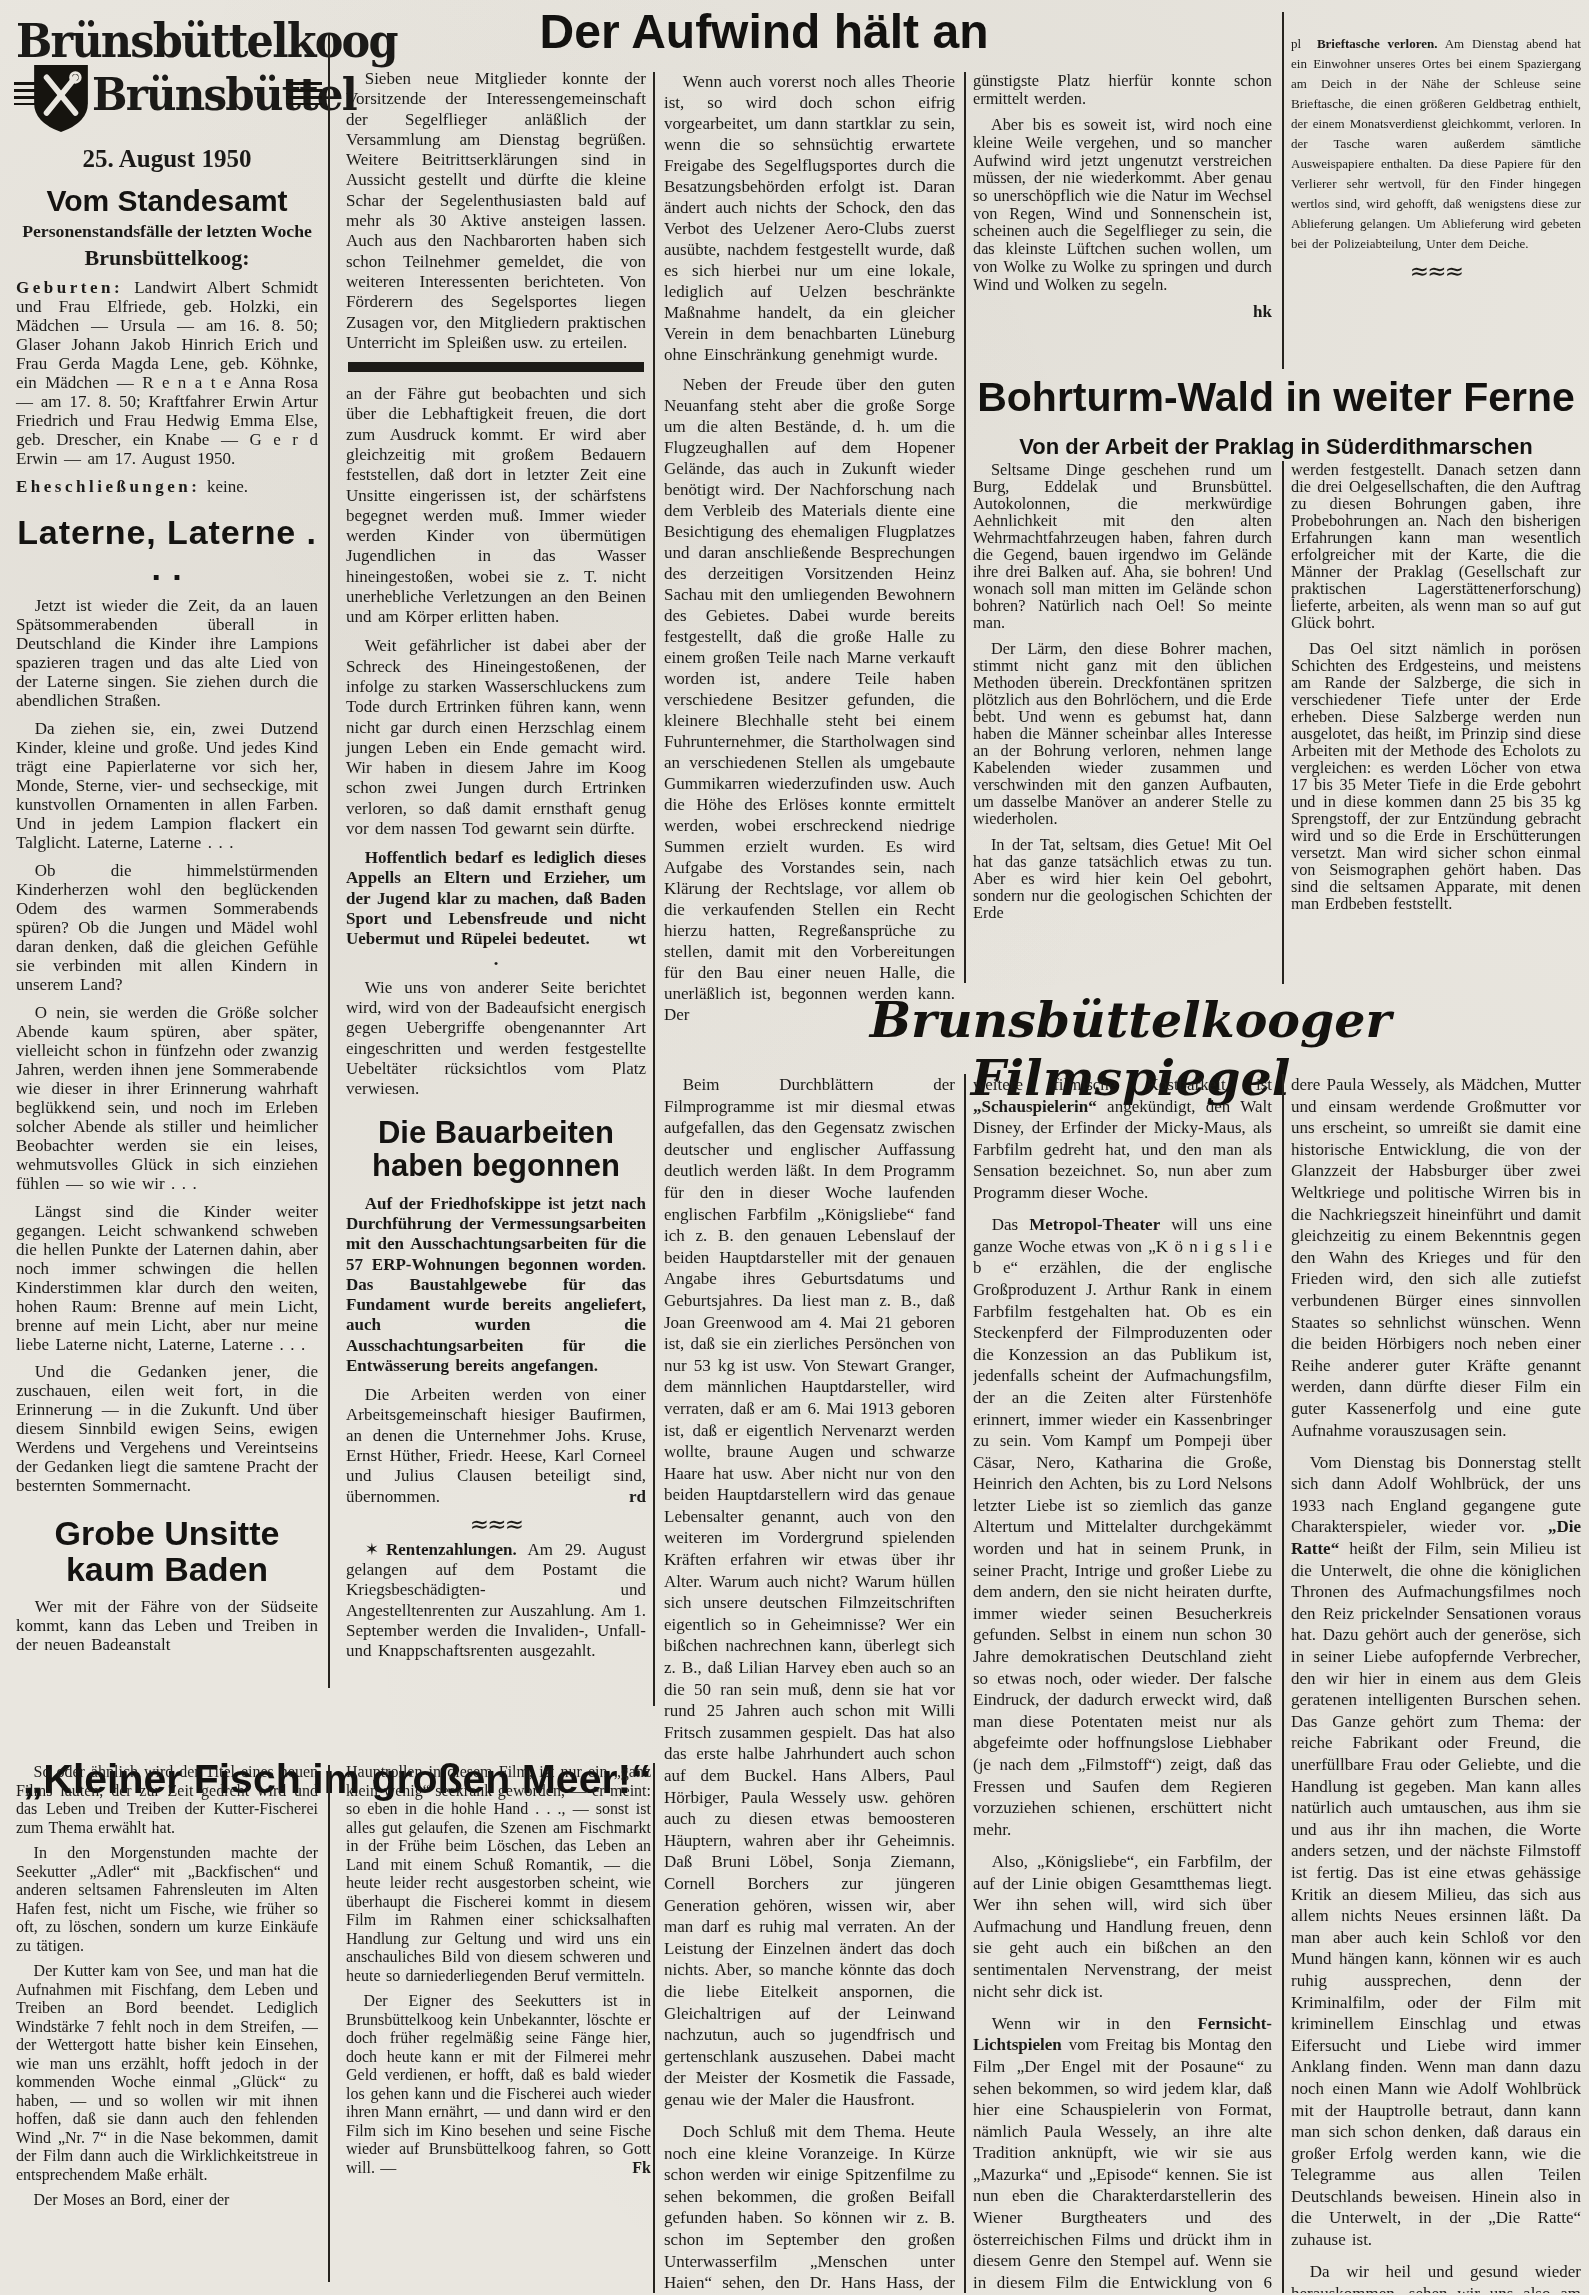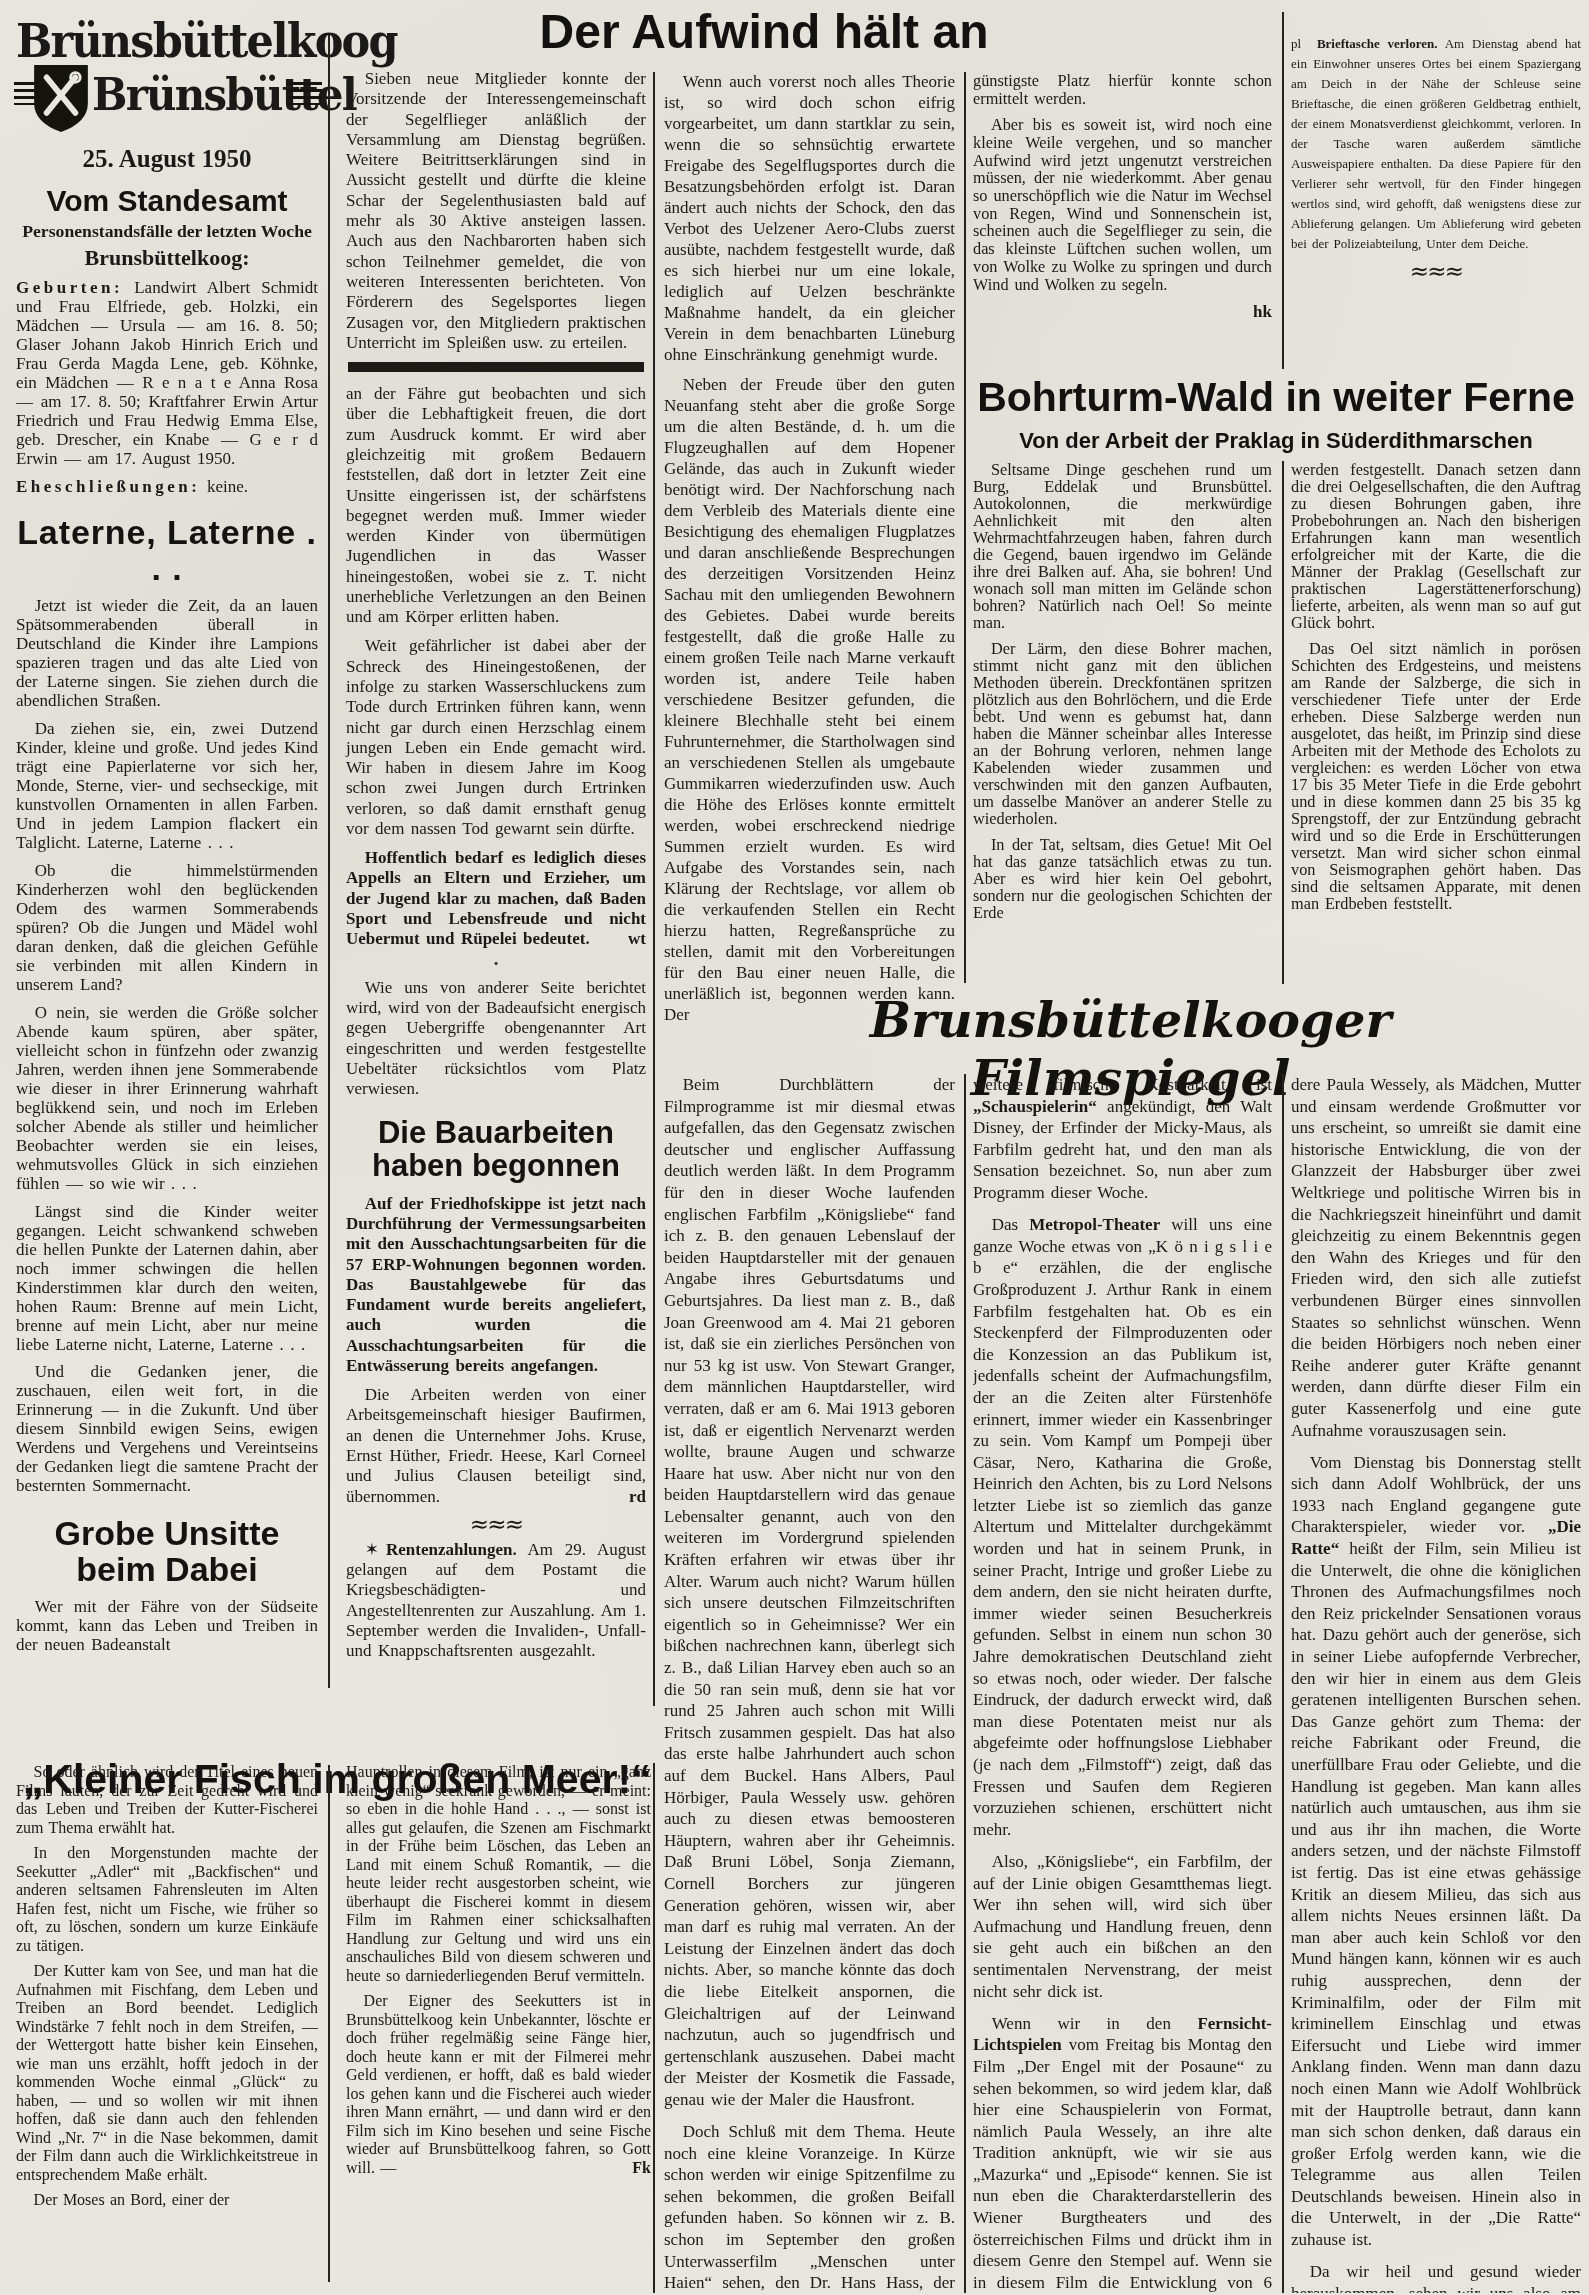--- a/index.html
+++ b/index.html
@@ -90,21 +90,21 @@
     <p class="bt"><span class="lbl">Eheschließungen:</span><span> keine.</span></p>
 
     <h2 class="hsans h-laterne">Laterne, Laterne . . .</h2>
     <p class="bt ind">Jetzt ist wieder die Zeit, da an lauen Spätsommerabenden überall in Deutschland die Kinder ihre Lampions spazieren tragen und das alte Lied von der Laterne singen. Sie ziehen durch die abendlichen Straßen.</p>
     <p class="bt ind">Da ziehen sie, ein, zwei Dutzend Kinder, kleine und große. Und jedes Kind trägt eine Papierlaterne vor sich her, Monde, Sterne, vier- und sechseckige, mit kunstvollen Ornamenten in allen Farben. Und in jedem Lampion flackert ein Talglicht. Laterne, Laterne . . .</p>
     <p class="bt ind">Ob die himmelstürmenden Kinderherzen wohl den beglückenden Odem des warmen Sommerabends spüren? Ob die Jungen und Mädel wohl daran denken, daß die gleichen Gefühle sie verbinden mit allen Kindern in unserem Land?</p>
     <p class="bt ind">O nein, sie werden die Größe solcher Abende kaum spüren, aber später, vielleicht schon in fünfzehn oder zwanzig Jahren, werden ihnen jene Sommerabende wie dieser in ihrer Erinnerung wahrhaft beglükkend sein, und noch im Erleben solcher Abende als stiller und heimlicher Beobachter werden sie ein leises, wehmutsvolles Glück in sich einziehen fühlen — so wie wir . . .</p>
     <p class="bt ind">Längst sind die Kinder weiter gegangen. Leicht schwankend schweben die hellen Punkte der Laternen dahin, aber noch immer schwingen die hellen Kinderstimmen klar durch den weiten, hohen Raum: Brenne auf mein Licht, brenne auf mein Licht, aber nur meine liebe Laterne nicht, Laterne, Laterne . . .</p>
     <p class="bt ind">Und die Gedanken jener, die zuschauen, eilen weit fort, in die Erinnerung — in die Zukunft. Und über diesem Sinnbild ewigen Seins, ewigen Werdens und Vergehens und Vereintseins der Gedanken liegt die samtene Pracht der besternten Sommernacht.</p>
 
-    <h2 class="hsans h-unsitte"><span>Grobe Unsitte</span><br><span>beim Dabei</span></h2>
+    <h2 class="hsans h-unsitte"><span>Grobe Unsitte</span><br><span>kaum Baden</span></h2>
     <p class="bt ind">Wer mit der Fähre von der Südseite kommt, kann das Leben und Treiben in der neuen Badeanstalt</p>
   </div>
 
   <div class="abs c2" style="left:346px;top:69px;width:300px;">
     <p class="bt ind">Sieben neue Mitglieder konnte der Vorsitzende der Interessengemeinschaft der Segelflieger anläßlich der Versammlung am Dienstag begrüßen. Weitere Beitrittserklärungen sind in Aussicht gestellt und dürfte die kleine Schar der Segelenthusiasten bald auf mehr als 30 Aktive ansteigen lassen. Auch aus den Nachbarorten haben sich schon Teilnehmer gemeldet, die von weiteren Interessenten berichteten. Von Förderern des Segelsportes liegen Zusagen vor, den Mitgliedern praktischen Unterricht im Spleißen usw. zu erteilen.</p>
     <div class="hbar"></div>
     <p class="bt">an der Fähre gut beobachten und sich über die Lebhaftigkeit freuen, die dort zum Ausdruck kommt. Er wird aber gleichzeitig mit großem Bedauern feststellen, daß dort in letzter Zeit eine Unsitte eingerissen ist, der schärfstens begegnet werden muß. Immer wieder werden Kinder von übermütigen Jugendlichen in das Wasser hineingestoßen, wobei sie z. T. nicht unerhebliche Verletzungen an den Beinen und am Körper erlitten haben.</p>
     <p class="bt ind">Weit gefährlicher ist dabei aber der Schreck des Hineingestoßenen, der infolge zu starken Wasserschluckens zum Tode durch Ertrinken führen kann, wenn nicht gar durch einen Herzschlag einem jungen Leben ein Ende gemacht wird. Wir haben in diesem Jahre im Koog schon zwei Jungen durch Ertrinken verloren, so daß damit ernsthaft genug vor dem nassen Tod gewarnt sein dürfte.</p>
     <p class="bt ind bold"><span>Hoffentlich bedarf es lediglich dieses Appells an Eltern und Erzieher, um der Jugend klar zu machen, daß Baden Sport und Lebensfreude und nicht Uebermut und Rüpelei bedeutet.</span><span class="sig">wt</span></p>
     <div class="dotsep">•</div>
@@ -130,21 +130,21 @@
     <div class="sigline">hk</div>
   </div>
 
   <div class="abs c5t" style="left:1291px;top:12.4px;width:290px;">
     <p class="bt"><span>pl</span>&nbsp;&nbsp;<span class="bold">Brieftasche verloren.</span><span> Am Dienstag abend hat ein Einwohner unseres Ortes bei einem Spaziergang am Deich in der Nähe der Schleuse seine Brieftasche, die einen größeren Geldbetrag enthielt, der einem Monatsverdienst gleichkommt, verloren. In der Tasche waren außerdem sämtliche Ausweispapiere enthalten. Da diese Papiere für den Verlierer sehr wertvoll, für den Finder hingegen wertlos sind, wird gehofft, daß wenigstens diese zur Ablieferung gelangen. Um Ablieferung wird gebeten bei der Polizeiabteilung, Unter dem Deiche.</span></p>
     <div class="squig"><span>≈</span><span>≈</span><span>≈</span></div>
   </div>
 
   <div class="abs" style="left:967px;top:374px;width:618px;">
     <div class="headline-xl" style="font-size:41px;">Bohrturm-Wald in weiter Ferne</div>
-    <div class="headline-xl" style="font-size:22px;margin-top:7px;">Von der Arbeit der Praklag in Süderdithmarschen</div>
+    <div class="headline-xl" style="font-size:22px;margin-top:13px;">Von der Arbeit der Praklag in Süderdithmarschen</div>
   </div>
 
   <div class="abs bohr" style="left:973px;top:461px;width:299px;">
     <p class="bt ind">Seltsame Dinge geschehen rund um Burg, Eddelak und Brunsbüttel. Autokolonnen, die merkwürdige Aehnlichkeit mit den alten Wehrmachtfahrzeugen haben, fahren durch die Gegend, bauen irgendwo im Gelände ihre drei Balken auf. Aha, sie bohren! Und wonach soll man mitten im Gelände schon bohren? Natürlich nach Oel! So meinte man.</p>
     <p class="bt ind">Der Lärm, den diese Bohrer machen, stimmt nicht ganz mit den üblichen Methoden überein. Dreckfontänen spritzen plötzlich aus den Bohrlöchern, und die Erde bebt. Und wenn es gebumst hat, dann haben die Männer scheinbar alles Interesse an der Bohrung verloren, nehmen lange Kabelenden wieder zusammen und verschwinden mit den ganzen Aufbauten, um dasselbe Manöver an anderer Stelle zu wiederholen.</p>
     <p class="bt ind">In der Tat, seltsam, dies Getue! Mit Oel hat das ganze tatsächlich etwas zu tun. Aber es wird hier kein Oel gebohrt, sondern nur die geologischen Schichten der Erde</p>
   </div>
   <div class="abs bohr" style="left:1291px;top:461px;width:290px;">
     <p class="bt">werden festgestellt. Danach setzen dann die drei Oelgesellschaften, die den Auftrag zu diesen Bohrungen gaben, ihre Probebohrungen an. Nach den bisherigen Erfahrungen kann man wesentlich erfolgreicher mit der Karte, die die Männer der Praklag (Gesellschaft zur praktischen Lagerstättenerforschung) lieferte, arbeiten, als wenn man so auf gut Glück bohrt.</p>
     <p class="bt ind">Das Oel sitzt nämlich in porösen Schichten des Erdgesteins, und meistens am Rande der Salzberge, die sich in verschiedener Tiefe unter der Erde erheben. Diese Salzberge werden nun ausgelotet, das heißt, im Prinzip sind diese Arbeiten mit der Methode des Echolots zu vergleichen: es werden Löcher von etwa 17 bis 35 Meter Tiefe in die Erde gebohrt und in diese kommen dann 25 bis 35 kg Sprengstoff, der zur Entzündung gebracht wird und so die Erde in Erschütterungen versetzt. Man wird sicher schon einmal von Seismographen gehört haben. Das sind die seltsamen Apparate, mit denen man Erdbeben feststellt.</p>

